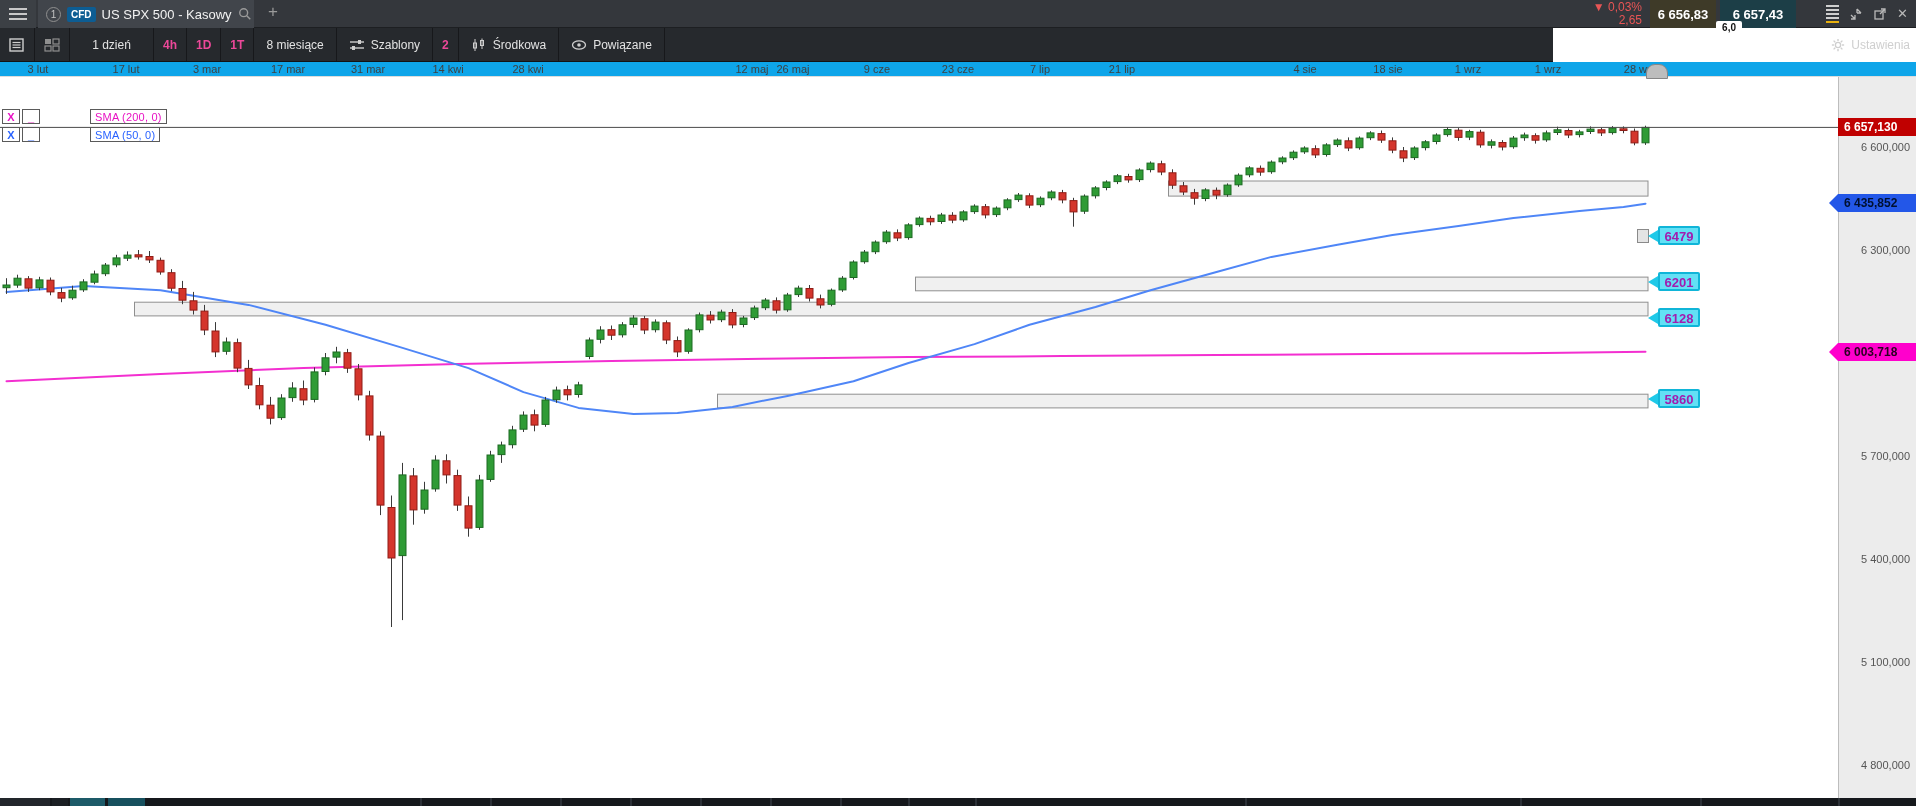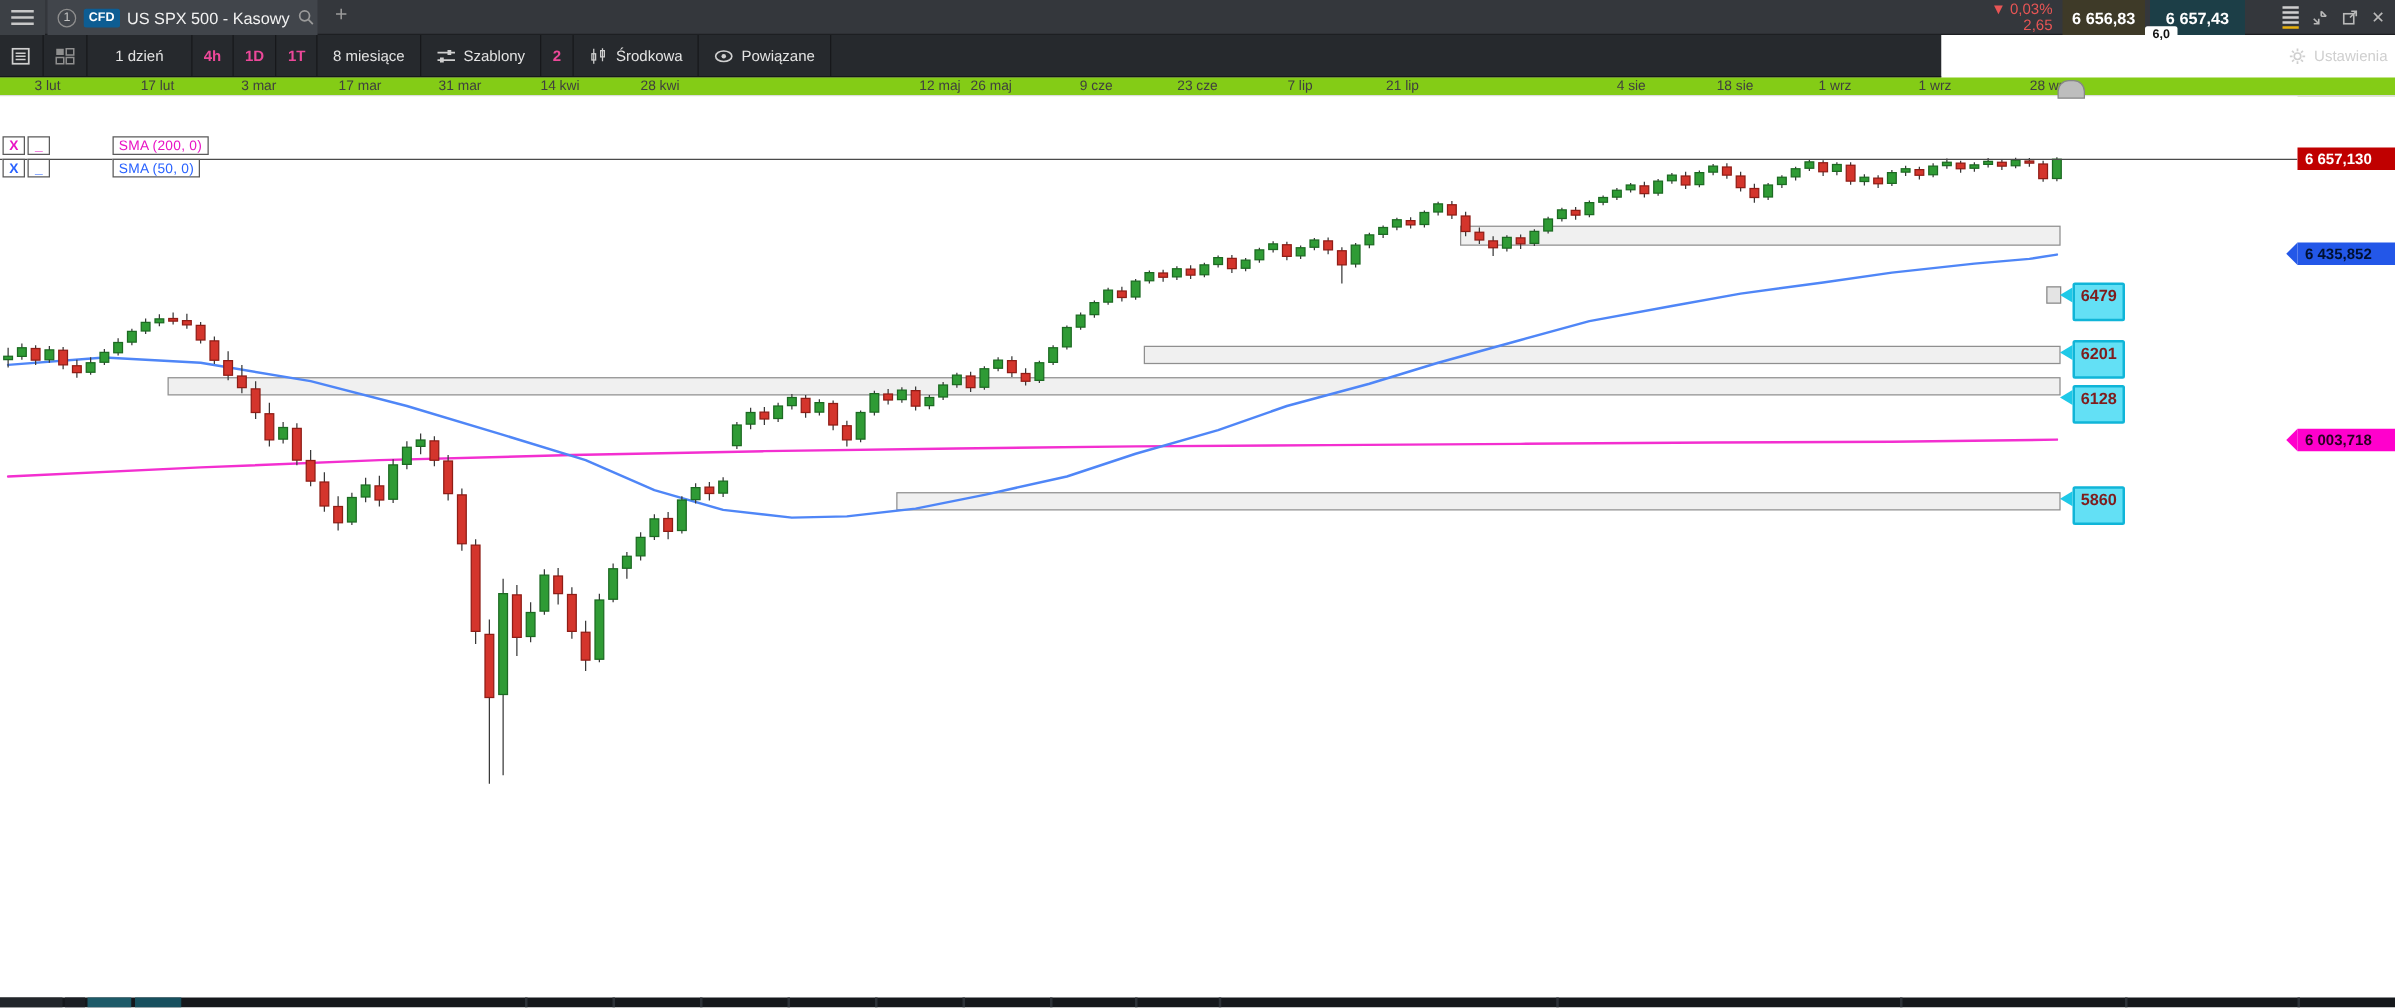--- a/index.html
+++ b/index.html
@@ -31,30 +31,30 @@
 
   
   #toolbar { position:absolute; left:0; top:28px; width:1553px; height:34px; background:#26292d; border-bottom:1px solid #121315; display:flex; align-items:stretch; color:#e3e3e3; font-size:12px; }
   .tb-btn { display:flex; align-items:center; gap:6px; padding:0 12px; border-right:1px solid #17181b; cursor:pointer; white-space:nowrap; }
   .tb-btn.narrow { padding:0 9px; }
   .tb-yellow { color:#ec4899; font-weight:bold; }
   .tb-ic { width:16px; height:14px; flex:0 0 auto; }
   #settings-btn { position:absolute; right:6px; top:28px; height:34px; display:flex; align-items:center; gap:6px; color:#cfcfcf; font-size:12px; cursor:pointer; }
 
   
-  #datestrip { position:absolute; left:0; top:62px; width:1916px; height:15px; background:#84cc16; border-bottom:1px solid #dcdcdc; }
+  #datestrip { position:absolute; left:0; top:62px; width:1916px; height:15px; background:#0ea5e9; border-bottom:1px solid #dcdcdc; }
   .date-lb { position:absolute; top:1px; transform:translateX(-50%); font-size:11px; color:#3f3f3f; white-space:nowrap; }
 
   
   #plot { position:absolute; left:0; top:77px; width:1838px; height:721px; background:#fff; }
   #axis-col { position:absolute; left:1838px; top:77px; width:78px; height:721px; background:#ececec; border-left:1px solid #bdbdbd; }
   .y-tick { position:absolute; right:6px; transform:translateY(-50%); font-size:11px; color:#555; white-space:nowrap; }
   .price-tag { position:absolute; left:1838px; width:78px; height:18px; line-height:18px; font-size:12px; font-weight:bold; padding-left:6px; z-index:6; }
   .price-tag .arr { position:absolute; left:-9px; top:0; width:0; height:0; border-top:9px solid transparent; border-bottom:9px solid transparent; }
-  .zone-label { position:absolute; width:42px; height:31px; line-height:17px; text-align:center; background:#63e0f5; border:2px solid #10b5d8; border-radius:2px; color:#7f1d1d; font-size:13px; font-weight:bold; z-index:6; }
+  .zone-label { position:absolute; width:42px; height:19px; line-height:17px; text-align:center; background:#63e0f5; border:2px solid #10b5d8; border-radius:2px; color:#a21caf; font-size:13px; font-weight:bold; z-index:6; }
   .zone-label .zarr { position:absolute; left:-12px; top:2px; width:0; height:0; border-top:6px solid transparent; border-bottom:6px solid transparent; border-right:10px solid #1fc9e8; }
   #zone-handle { position:absolute; width:12px; height:14px; background:#e4e4e4; border:1px solid #8a8a8a; z-index:5; }
 
   #marker-arch { position:absolute; left:1646px; top:64px; width:22px; height:15px; background:#bdbdbd; border:1px solid #868686; border-radius:9px 9px 0 0; z-index:4; }
 
   
   #legend { position:absolute; left:2px; top:109px; z-index:7; font-size:11px; }
   .lg-row { display:flex; gap:2px; margin-bottom:3px; height:15px; }
   .lg-box { border:1px solid #5a5a5a; background:rgba(255,255,255,.9); display:flex; align-items:center; justify-content:center; padding:0 4px; font-weight:bold; cursor:pointer; }
   .lg-x { width:18px; }
@@ -513,20 +513,28 @@
       <rect x="1609.0" y="51.1" width="7" height="4.5" fill="#2f9b35" stroke="#1c6a22" stroke-width="1"></rect>
       <line x1="1623.5" y1="49.4" x2="1623.5" y2="56.3" stroke="#3a3a3a" stroke-width="1"></line>
       <rect x="1620.0" y="51.8" width="7" height="1.7" fill="#d4352c" stroke="#8f1d16" stroke-width="1"></rect>
       <line x1="1634.5" y1="51.5" x2="1634.5" y2="68.3" stroke="#3a3a3a" stroke-width="1"></line>
       <rect x="1631.0" y="54.2" width="7" height="11.7" fill="#d4352c" stroke="#8f1d16" stroke-width="1"></rect>
       <line x1="1645.5" y1="48.7" x2="1645.5" y2="67.9" stroke="#3a3a3a" stroke-width="1"></line>
       <rect x="1642.0" y="50.4" width="7" height="15.4" fill="#2f9b35" stroke="#1c6a22" stroke-width="1"></rect>
       <line x1="0" y1="50.4" x2="1838" y2="50.4" stroke="#4a4a4a" stroke-width="1"></line>
     </svg>
 
+  <div id="axis-col">
+      <span class="y-tick" style="top: 70px;">6 600,000</span>
+      <span class="y-tick" style="top: 173px;">6 300,000</span>
+      <span class="y-tick" style="top: 379px;">5 700,000</span>
+      <span class="y-tick" style="top: 482px;">5 400,000</span>
+      <span class="y-tick" style="top: 585px;">5 100,000</span>
+      <span class="y-tick" style="top: 688px;">4 800,000</span>
+    </div>
 
   <div id="legend">
     <div class="lg-row">
       <div class="lg-box lg-x mag">X</div>
       <div class="lg-box lg-min mag">_</div>
       <div class="lg-box lg-label mag">SMA (200, 0)</div>
     </div>
     <div class="lg-row">
       <div class="lg-box lg-x blu">X</div>
       <div class="lg-box lg-min blu">_</div>

